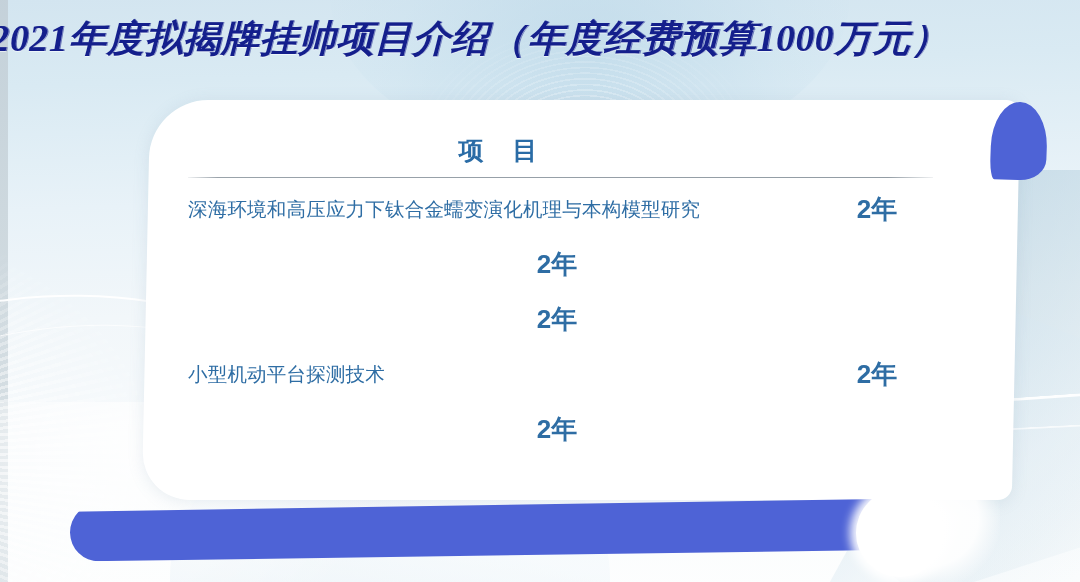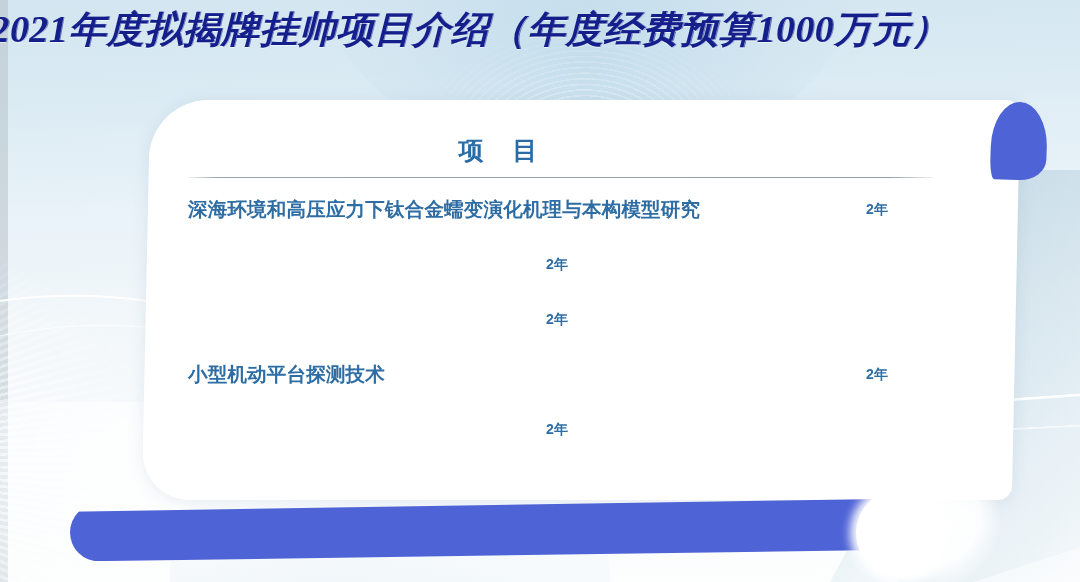--- a/index.html
+++ b/index.html
@@ -112,21 +112,21 @@
     border-radius:50% 50% 0 0;
   }
   .soft-white-bl {
     position:absolute; left:-30px; bottom:-80px;
     width:420px; height:260px;
     background:radial-gradient(ellipse at 40% 20%, rgba(255,255,255,.85) 0%, rgba(255,255,255,0) 70%);
   }
 
   
   .title-wrap {
-    position:absolute; left:0; top:5px; width:869px;
+    position:absolute; left:0; top:14px; width:869px;
     text-align:right;
   }
   .title {
     display:inline-block;
     font-family:"Liberation Serif","DejaVu Serif",serif;
     font-weight:bold;
     font-style:italic;
     font-size:37px;
     letter-spacing:.5px;
     color:#141f8c;
@@ -198,30 +198,30 @@
   }
 
   .trow {
     display:flex;
     align-items:center;
     height:55px;
   }
   .td-item {
     flex:0 0 640px;
     font-size:19.5px;
-    font-weight:bold;
+    font-weight:normal;
     color:#2e6da4;
     letter-spacing:.2px;
     white-space:nowrap;
     text-shadow:0 1px 1px rgba(255,255,255,.55);
   }
   .td-period {
     flex:1;
     text-align:center;
-    font-size:14px;
+    font-size:26px;
     font-weight:bold;
     color:#2e6da4;
     padding-right:22px;
     text-shadow:0 1px 1px rgba(255,255,255,.55);
   }
 
   
   .bottom-bar {
     position:absolute;
     left:70px; top:501px;

